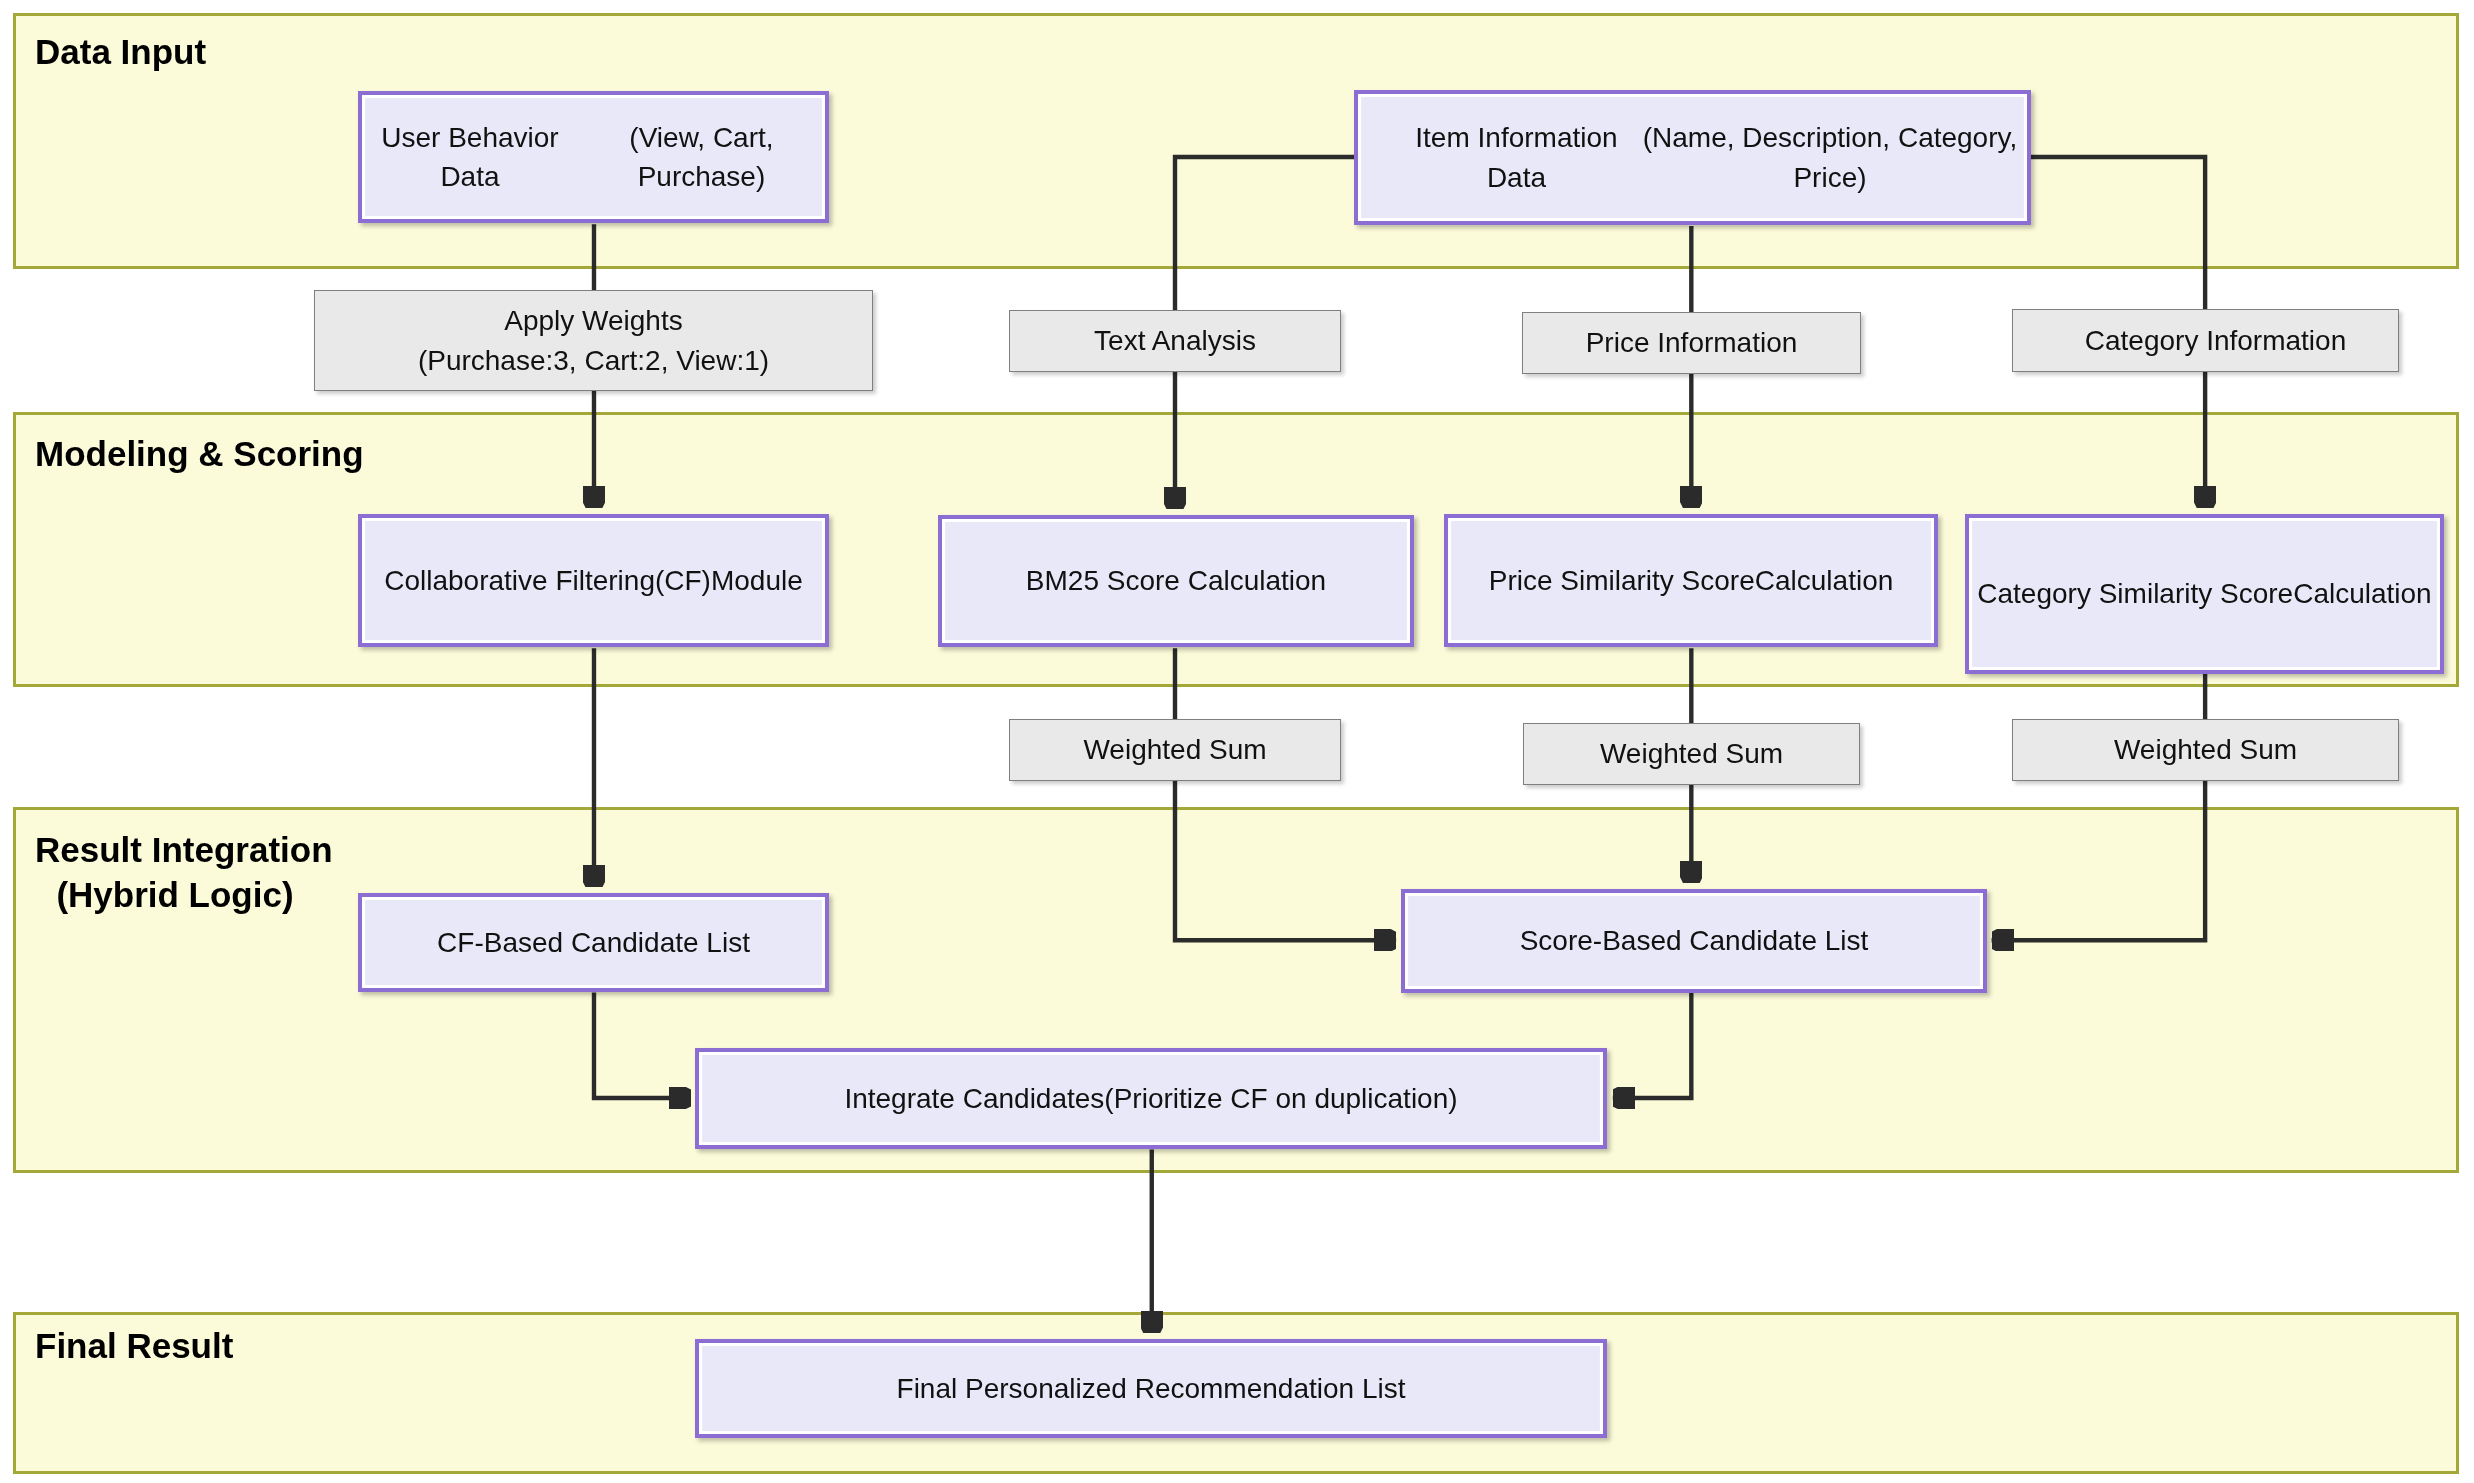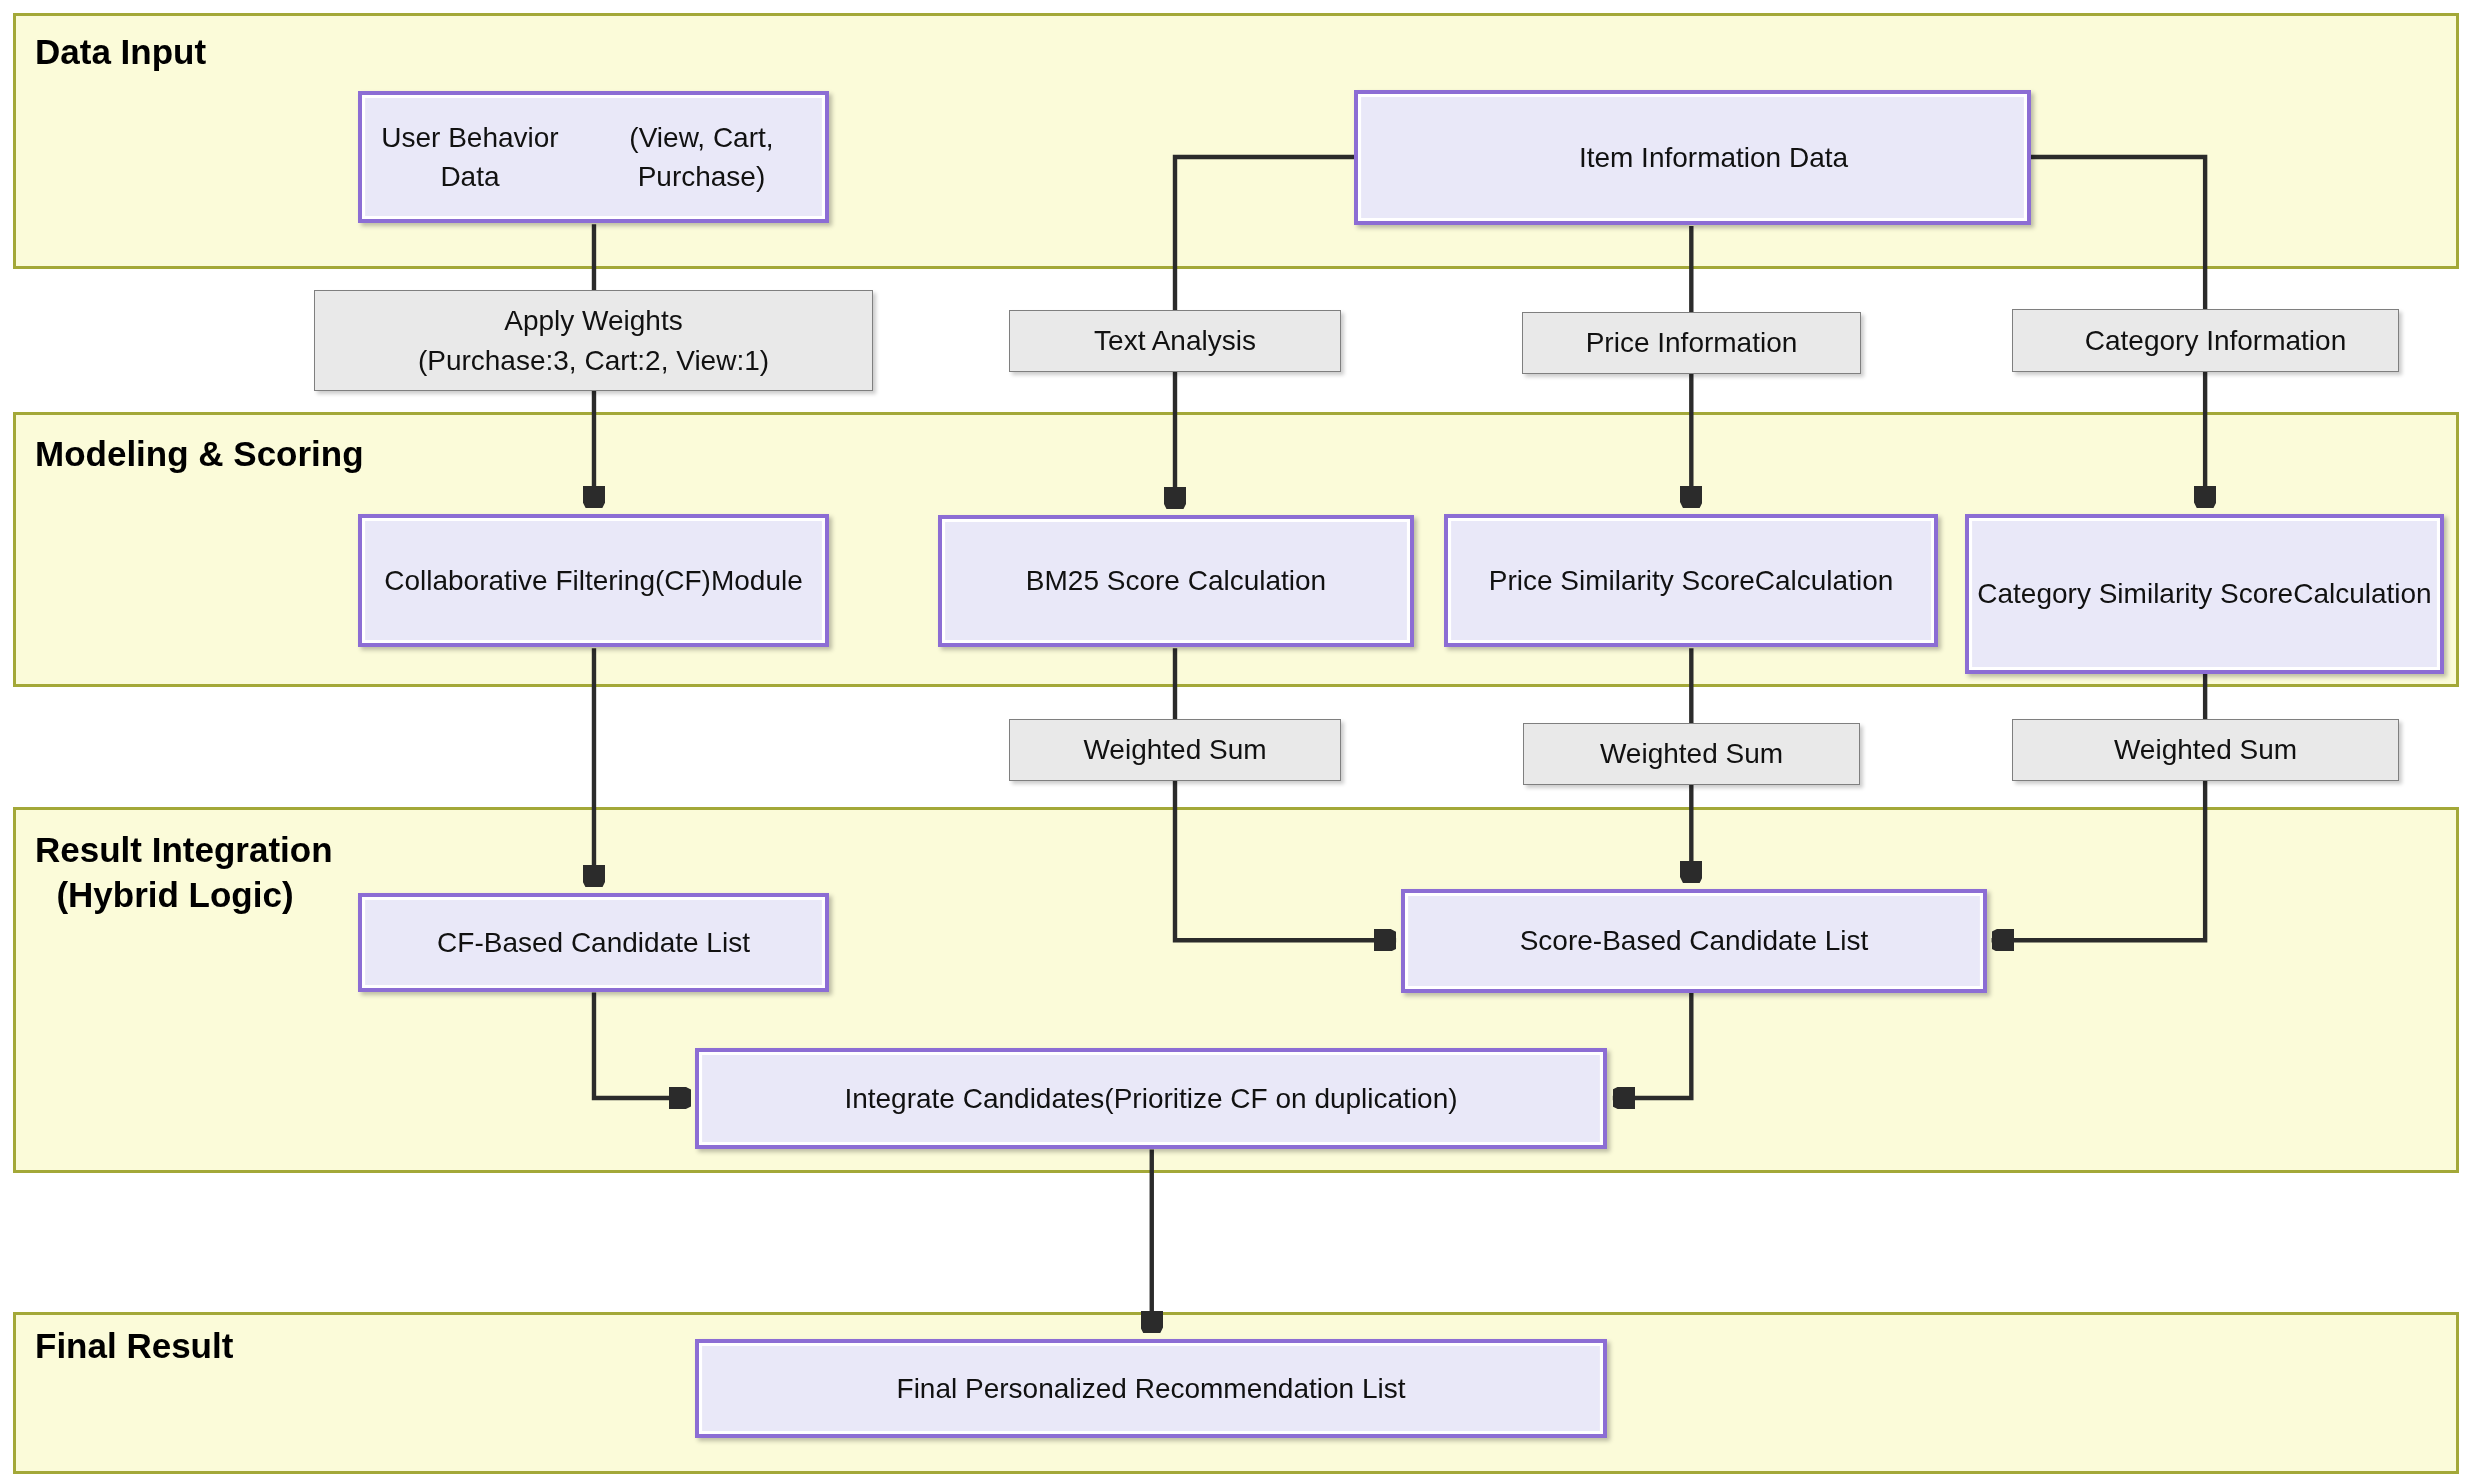--- a/index.html
+++ b/index.html
@@ -68,20 +68,21 @@
   <path d="M1833,1830 V2122" marker-end="url(#ah)"></path>
 </svg>
 
 <div class="node" style="left:358px;top:91px;width:471px;height:132px;">
   <div>User Behavior Data</div>
   <div>(View, Cart, Purchase)</div>
 </div>
 
 <div class="node" style="left:1354px;top:90px;width:677px;height:135px;padding-left:42px;">
   <div>Item Information Data</div>
+  <div>(Name, Description, Category, Price)</div>
 </div>
 
 <div class="node" style="left:358px;top:514px;width:471px;height:133px;">
   <div>Collaborative Filtering(CF)</div>
   <div>Module</div>
 </div>
 
 <div class="node" style="left:938px;top:515px;width:476px;height:132px;">
   <div>BM25 Score Calculation</div>
 </div>

